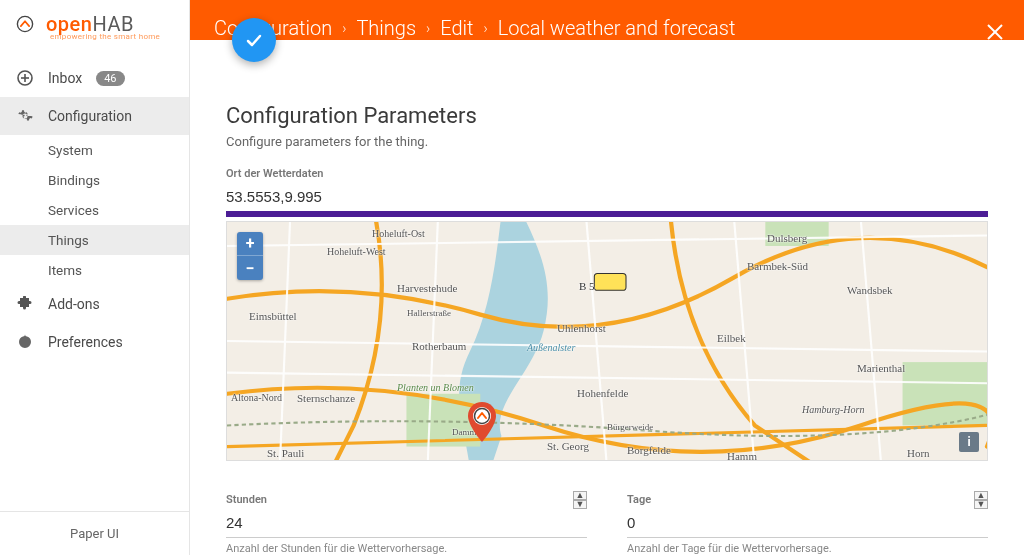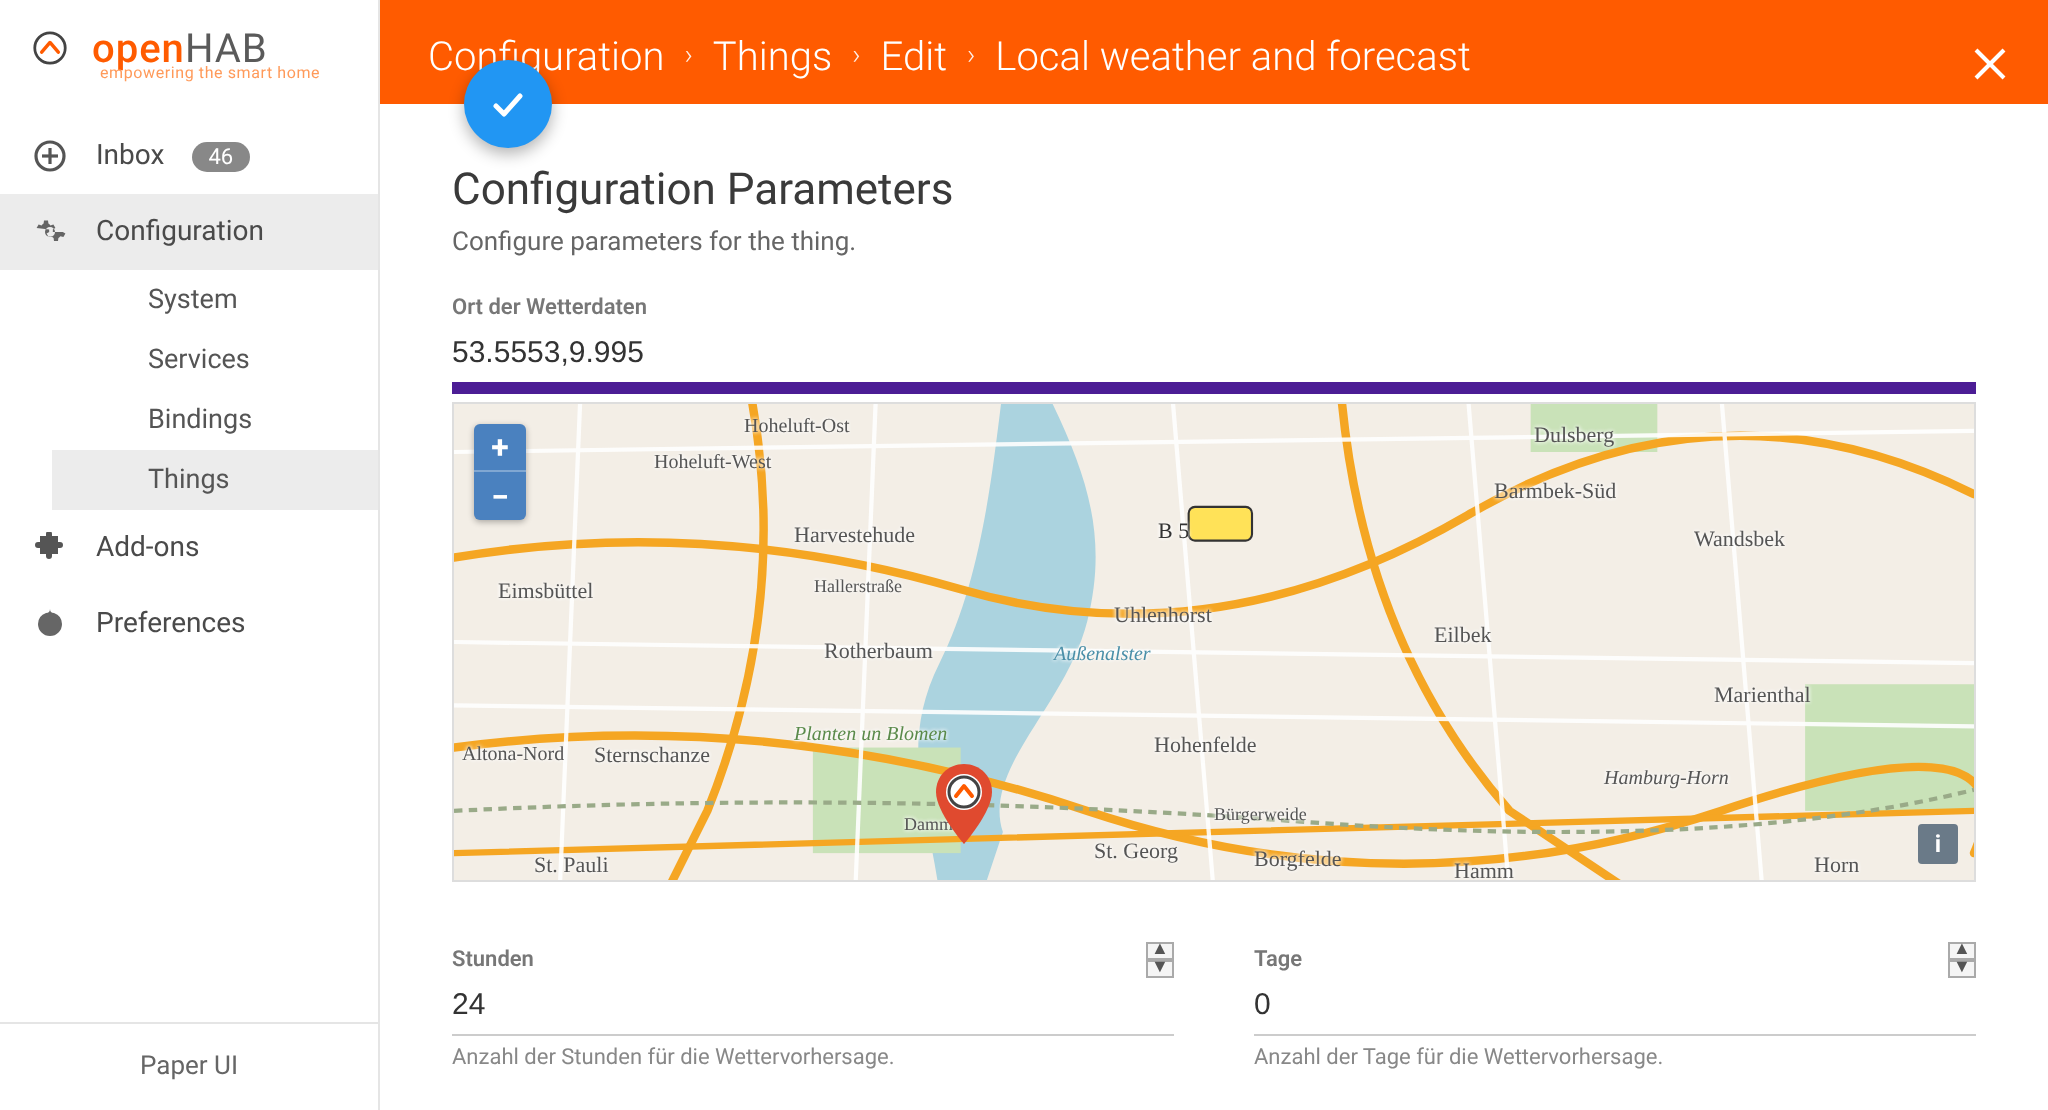--- a/index.html
+++ b/index.html
@@ -10,37 +10,37 @@
   .sidebar { width: 190px; flex: 0 0 190px; border-right: 1px solid #e5e5e5; display: flex; flex-direction: column; background:#fff; }
   .logo-wrap { padding: 12px 16px 18px; }
   .logo { display:flex; align-items:center; gap:12px; }
   .logo-text { font-weight:400; font-size:20px; letter-spacing:.5px; }
   .logo-text .o1 { color:#ff5b00; font-weight:500; }
   .logo-text .rest { color:#5a5a5a; }
   .logo-sub { font-size:8px; color:#ff9a5a; margin-left:34px; margin-top:-4px; letter-spacing:.3px;}
   .nav { flex:1; overflow:auto; }
   .nav-item { display:flex; align-items:center; gap:14px; padding:10px 16px; font-size:14px; color:#4a4a4a; cursor:pointer; }
   .nav-item.active { background:#ececec; }
-  .nav-sub { padding-left:48px; font-size:13.5px; color:#555; padding-top:7px; padding-bottom:7px; cursor:pointer;margin-left:26px;}
+  .nav-sub { padding-left:48px; font-size:13.5px; color:#555; padding-top:7px; padding-bottom:7px; cursor:pointer;}
   .nav-sub.active { background:#ececec; }
   .badge { background:#888; color:#fff; border-radius:10px; font-size:11px; padding:1px 8px; }
   .nav-icon { width:18px; height:18px; display:inline-flex; align-items:center; justify-content:center; color:#555; flex-shrink:0;}
   .sidebar-footer { border-top:1px solid #e5e5e5; text-align:center; padding:14px 0; font-size:13px; color:#666; }
 
   
   .main { flex:1; display:flex; flex-direction:column; overflow:auto; position:relative;}
   .header { background:#ff5b00; color:#fff; padding:0 24px; height:90px; display:flex; align-items:flex-start; position:relative;}
   .breadcrumbs { display:flex; align-items:center; gap:10px; font-size:20px; font-weight:300; padding-top:16px;}
   .crumb { white-space:nowrap; }
   .chev { font-size:14px; opacity:.9; }
   .close-btn { position:absolute; right:20px; top:22px; color:#fff; font-size:20px; cursor:pointer; }
 
   .content { padding: 0 36px 20px 36px; position:relative; }
   .fab { position:absolute; top:-22px; left:42px; width:44px; height:44px; border-radius:50%; background:#2196f3; color:#fff; display:flex; align-items:center; justify-content:center; box-shadow:0 3px 8px rgba(0,0,0,.3); cursor:pointer; font-size:20px;}
-  .section-title { font-size:22px; color:#3a3a3a; font-weight:400; padding-top:31px; }
+  .section-title { font-size:22px; color:#3a3a3a; font-weight:400; padding-top:63px; }
   .section-sub { font-size:13px; color:#666; margin-top:6px; }
 
   .field-label { font-size:11px; color:#777; font-weight:600; margin-top:18px; margin-bottom:4px;}
   .text-input { width:100%; border:none; border-bottom:6px solid #4c1d95; font-size:15px; padding:4px 0 6px; outline:none; color:#333; background:transparent;}
   .help-text { font-size:11px; color:#888; margin-top:4px; }
 
   .map-box { position:relative; width:100%; height:240px; margin-top:4px; overflow:hidden; border:1px solid #ddd;}
   .map-svg { width:100%; height:100%; display:block; }
   .zoom-ctrl { position:absolute; top:10px; left:10px; width:26px; background:#4a81bf; border-radius:3px; overflow:hidden; box-shadow:0 1px 3px rgba(0,0,0,.3);}
   .zoom-btn { height:24px; color:#fff; display:flex; align-items:center; justify-content:center; font-size:16px; font-weight:bold; cursor:pointer; border-bottom:1px solid rgba(255,255,255,.3);}
@@ -92,23 +92,24 @@
 
       <div class="nav-item active">
         <span class="nav-icon">
           <svg width="16" height="16" viewBox="0 0 16 16" fill="#555">
               <path d="M8 10.5A2.5 2.5 0 108 5.5a2.5 2.5 0 000 5zm6.4-2.5l1.3.8-1 1.7-1.5-.4a5 5 0 01-1 .9l-.2 1.5h-2l-.2-1.5a5 5 0 01-1-.9l-1.5.4-1-1.7 1.3-.8a5 5 0 010-1.2L1.3 6l1-1.7 1.5.4a5 5 0 011-.9L5 2.3h2l.2 1.5a5 5 0 011 .9l1.5-.4 1 1.7-1.3.8a5 5 0 010 1.2z" opacity=".9"></path>
             </svg>
         </span>
         <span>Configuration</span>
       </div>
       <div class="nav-sub">System</div>
+      <div class="nav-sub">Bindings</div>
       <div class="nav-sub">Services</div>
-      <div class="nav-sub">Bindings</div>
       <div class="nav-sub active">Things</div>
+      <div class="nav-sub">Items</div>
 
       <div class="nav-item">
         <span class="nav-icon">
           <svg width="16" height="16" viewBox="0 0 16 16" fill="#555">
               <path d="M6 1a1.5 1.5 0 013 0V2h3v3h1a1.5 1.5 0 010 3h-1v3H9v1a1.5 1.5 0 01-3 0v-1H3V8H2a1.5 1.5 0 010-3h1V2h3z"></path>
             </svg>
         </span>
         <span>Add-ons</span>
       </div>
 

